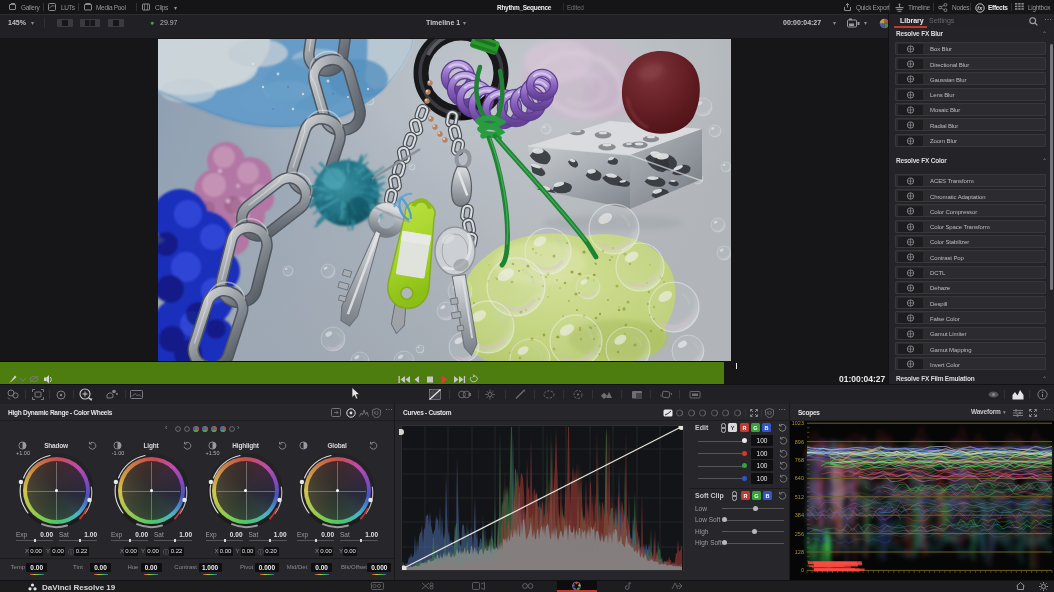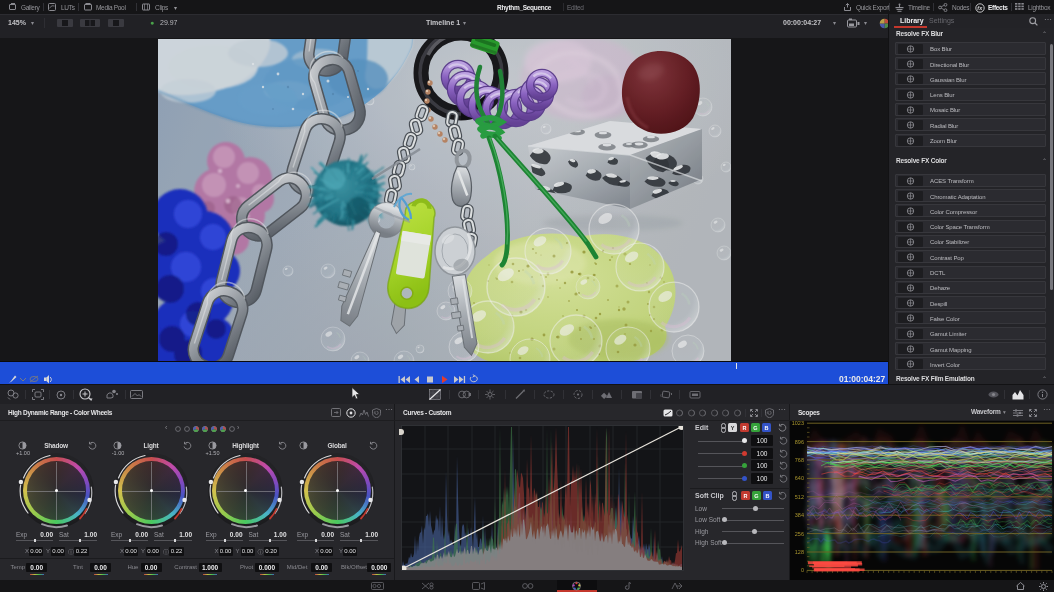--- a/index.html
+++ b/index.html
@@ -1069,21 +1069,21 @@
 <path d="M301 258 h-7 v6 h7 Z M302 272 h-9 v6 h9 Z M303 286 h-6 v5 h6 Z" fill="#b4b9bf" stroke="#70767c" stroke-width="0.8"></path>
 <path d="M309 240 L310 300" stroke="#eef1f3" stroke-width="2" opacity="0.8"></path>
 </g>
 </g>
         <path d="M214 140 C232 128 250 118 262 110" fill="none" stroke="#8a9098" stroke-width="2.5" opacity="0.8"></path>
         <path d="M216 168 C232 176 246 181 252 183" fill="none" stroke="#9aa0a8" stroke-width="2" opacity="0.6"></path>
         <path d="M236 168 C240 159 248 154 254 155" fill="none" stroke="#62b0e0" stroke-width="2" opacity="0.9"></path>
       </svg>
   </div>
 
-  <div class="abs" style="left:0px;top:361px;width:888px;height:23px;background:#1d4ed8;border-top:1px solid #0a0a0b">
+  <div class="abs" style="left:0px;top:361px;width:724px;height:23px;background:#4d7c0f;border-top:1px solid #0a0a0b">
     <div class="abs" style="left:736px;top:1px;width:1px;height:6px;background:#e8e8ea"></div>
     <svg class="abs" style="left:8px;top:12px" width="44" height="10" viewBox="0 0 44 10">
       <path d="M1 9 L3 7 L7 1.5 L8.5 3 L3.5 7.5 Z" fill="#d8d8da"></path>
       <path d="M12 4 l3 3 l3 -3" fill="none" stroke="#7a7a80" stroke-width="1"></path>
       <g stroke="#7a7a80" stroke-width="0.9" fill="none">
           <ellipse cx="26" cy="5" rx="4" ry="2.5"></ellipse>
           <line x1="22" y1="8" x2="30" y2="2"></line>
         </g>
       <g fill="#d8d8da">
           <rect x="36" y="3.5" width="2.5" height="3.5"></rect>
@@ -2201,20 +2201,28 @@
 <defs>
 <filter id="wblur" x="-5%" y="-5%" width="110%" height="110%">
           <feGaussianBlur stdDeviation="0.5"></feGaussianBlur>
         </filter>
 <filter id="wblur2" x="-10%" y="-10%" width="120%" height="120%">
           <feGaussianBlur stdDeviation="2.2"></feGaussianBlur>
         </filter>
 </defs>
 </svg>
 
+  <div id="taskbar" class="abs">
+    <svg class="abs" style="left:28px;top:2px" width="9" height="8" viewBox="0 0 9 8">
+        <circle cx="4.5" cy="2" r="1.6" fill="#e8e8ea"></circle>
+        <circle cx="2" cy="5.8" r="1.6" fill="#e8e8ea"></circle>
+        <circle cx="7" cy="5.8" r="1.6" fill="#e8e8ea"></circle>
+      </svg>
+    <div class="t" style="left:42px;top:2px;font-size:8px;font-weight:bold;color:#d8d8da">DaVinci Resolve 19</div>
+  </div>
   <div class="abs" style="left:557px;top:580px;width:40px;height:12px;background:#0d0d0f"></div>
   <div class="abs" style="left:557px;top:590px;width:40px;height:2px;background:#c3372c"></div>
   <svg class="abs" style="left:371px;top:582px" width="13" height="8" viewBox="0 0 13 8">
       <rect x="0.5" y="0.5" width="12" height="7" rx="1" fill="none" stroke="#6a6a70" stroke-width="0.8"></rect>
       <circle cx="3.5" cy="4" r="1.6" fill="none" stroke="#6a6a70" stroke-width="0.7"></circle>
       <circle cx="8" cy="4" r="1.6" fill="none" stroke="#6a6a70" stroke-width="0.7"></circle>
     </svg>
   <svg class="abs" style="left:421px;top:582px" width="13" height="8" viewBox="0 0 13 8">
       <g fill="none" stroke="#6a6a70" stroke-width="0.8">
         <path d="M1 1 L8 7 M8 1 L1 7"></path>

